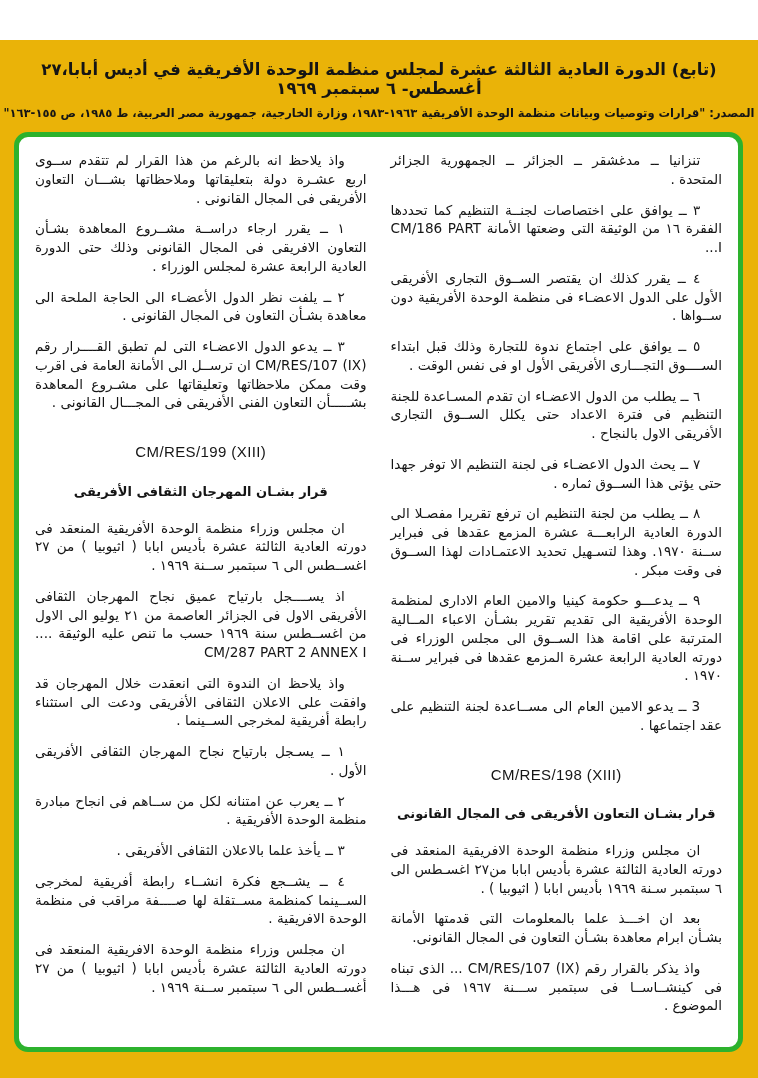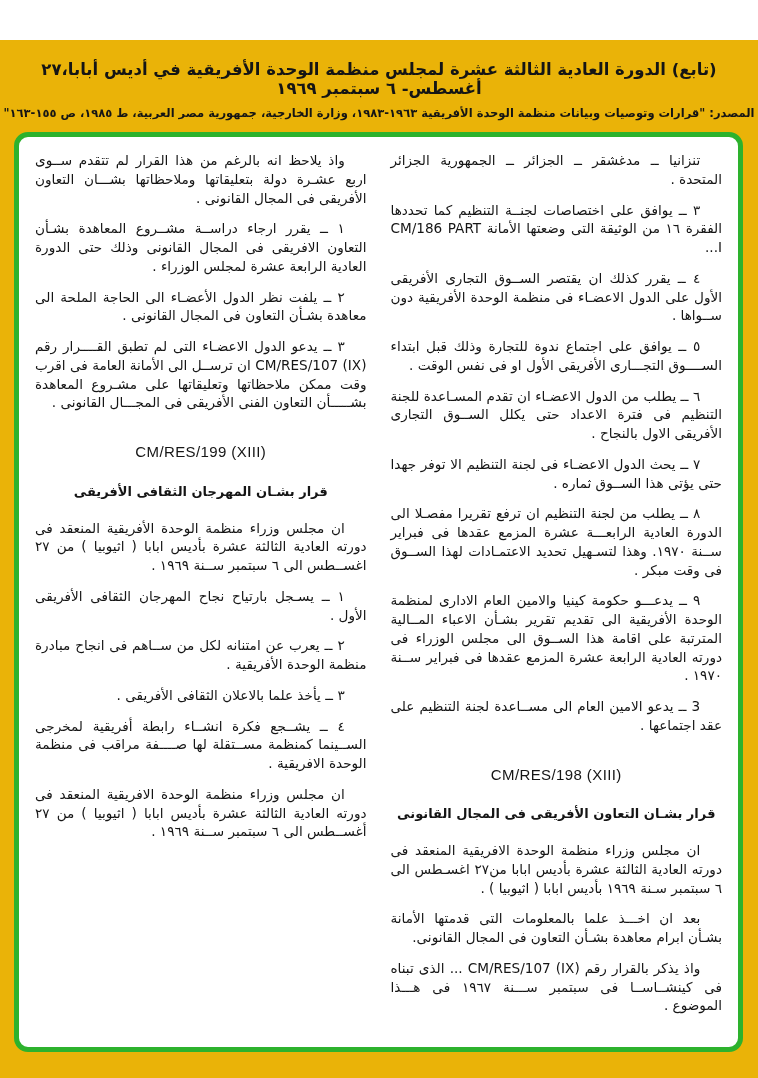--- a/index.html
+++ b/index.html
@@ -80,20 +80,22 @@
           <div class="block block-para">واذ يذكر بالقرار رقم CM/RES/107 (IX) ... الذى تبناه فى كينشــاســا فى سبتمبر ســـنة ١٩٦٧ فى هـــذا الموضوع .</div>
         </div>
       <div class="col">
           <div class="block block-para">واذ يلاحظ انه بالرغم من هذا القرار لم تتقدم ســوى اربع عشـرة دولة بتعليقاتها وملاحظاتها بشـــان التعاون الأفريقى فى المجال القانونى .</div>
           <div class="block block-para">١ ــ يقرر ارجاء دراســة مشــروع المعاهدة بشـأن التعاون الافريقى فى المجال القانونى وذلك حتى الدورة العادية الرابعة عشرة لمجلس الوزراء .</div>
           <div class="block block-para">٢ ــ يلفت نظر الدول الأعضـاء الى الحاجة الملحة الى معاهدة بشـأن التعاون فى المجال القانونى .</div>
           <div class="block block-para">٣ ــ يدعو الدول الاعضـاء التى لم تطبق القــــرار رقم CM/RES/107 (IX) ان ترســل الى الأمانة العامة فى اقرب وقت ممكن ملاحظاتها وتعليقاتها على مشـروع المعاهدة بشـــــأن التعاون الفنى الأفريقى فى المجـــال القانونى .</div>
           <div class="block block-code">CM/RES/199  (XIII)</div>
           <div class="block block-heading">قرار بشـان المهرجان الثقافى الأفريقى</div>
           <div class="block block-para">ان مجلس وزراء منظمة الوحدة الأفريقية المنعقد فى دورته العادية الثالثة عشرة بأديس ابابا ( اثيوبيا ) من ٢٧ اغســطس الى ٦ سبتمبر ســنة ١٩٦٩ .</div>
+          <div class="block block-para">اذ يســــجل بارتياح عميق نجاح المهرجان الثقافى الأفريقى الاول فى الجزائر العاصمة من ٢١ يوليو الى الاول من اغســطس سنة ١٩٦٩ حسب ما تنص عليه الوثيقة .... CM/287 PART 2 ANNEX I</div>
+          <div class="block block-para">واذ يلاحظ ان الندوة التى انعقدت خلال المهرجان قد وافقت على الاعلان الثقافى الأفريقى ودعت الى استثناء رابطة أفريقية لمخرجى الســينما .</div>
           <div class="block block-para">١ ــ يسـجل بارتياح نجاح المهرجان الثقافى الأفريقى الأول .</div>
           <div class="block block-para">٢ ــ يعرب عن امتنانه لكل من ســاهم فى انجاح مبادرة منظمة الوحدة الأفريقية .</div>
           <div class="block block-para">٣ ــ يأخذ علما بالاعلان الثقافى الأفريقى .</div>
           <div class="block block-para">٤ ــ يشــجع فكرة انشــاء رابطة أفريقية لمخرجى الســينما كمنظمة مســتقلة لها صــــفة مراقب فى منظمة الوحدة الافريقية .</div>
           <div class="block block-para">ان مجلس وزراء منظمة الوحدة الافريقية المنعقد فى دورته العادية الثالثة عشرة بأديس ابابا ( اثيوبيا ) من ٢٧ أغســطس الى ٦ سبتمبر ســنة ١٩٦٩ .</div>
         </div>
     </div>
   </div>
 
   <div class="footer">٦</div>

